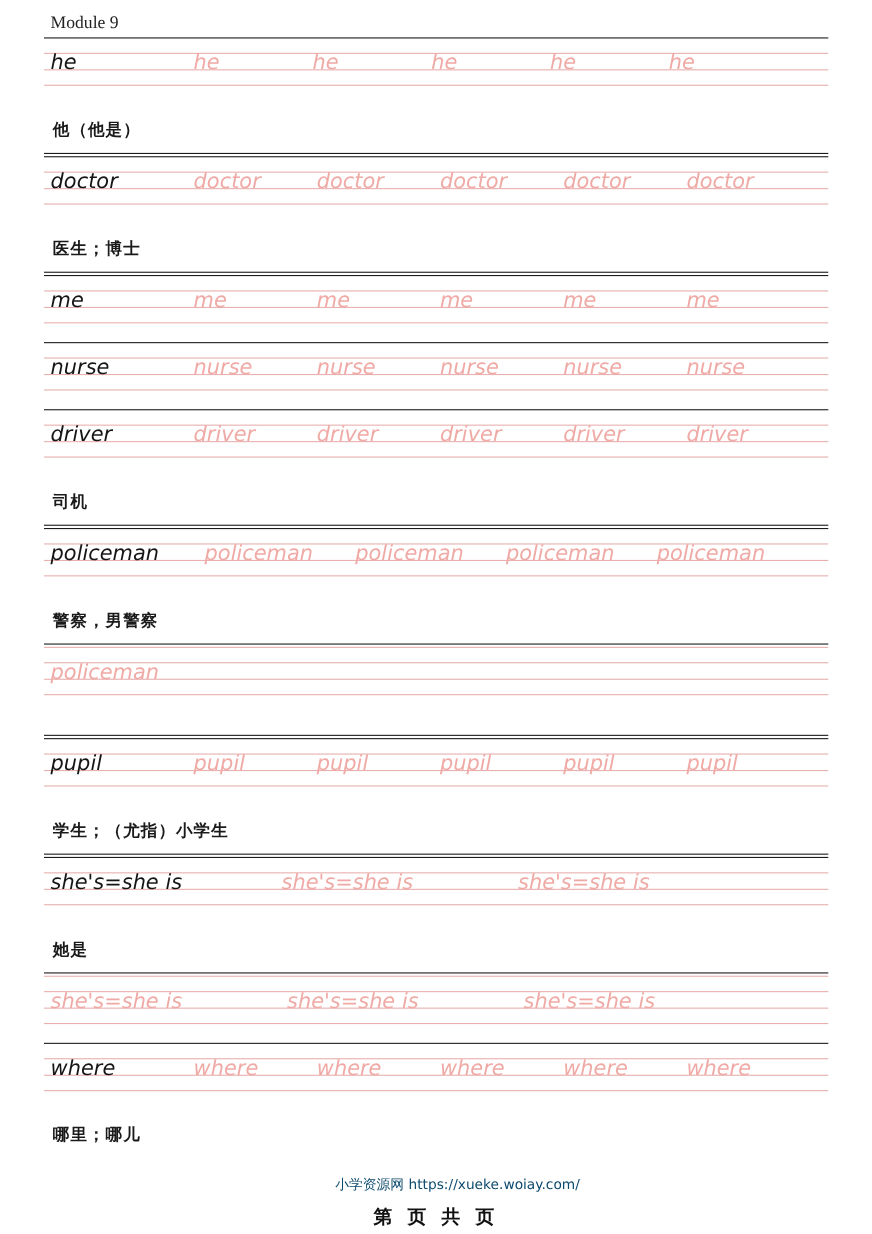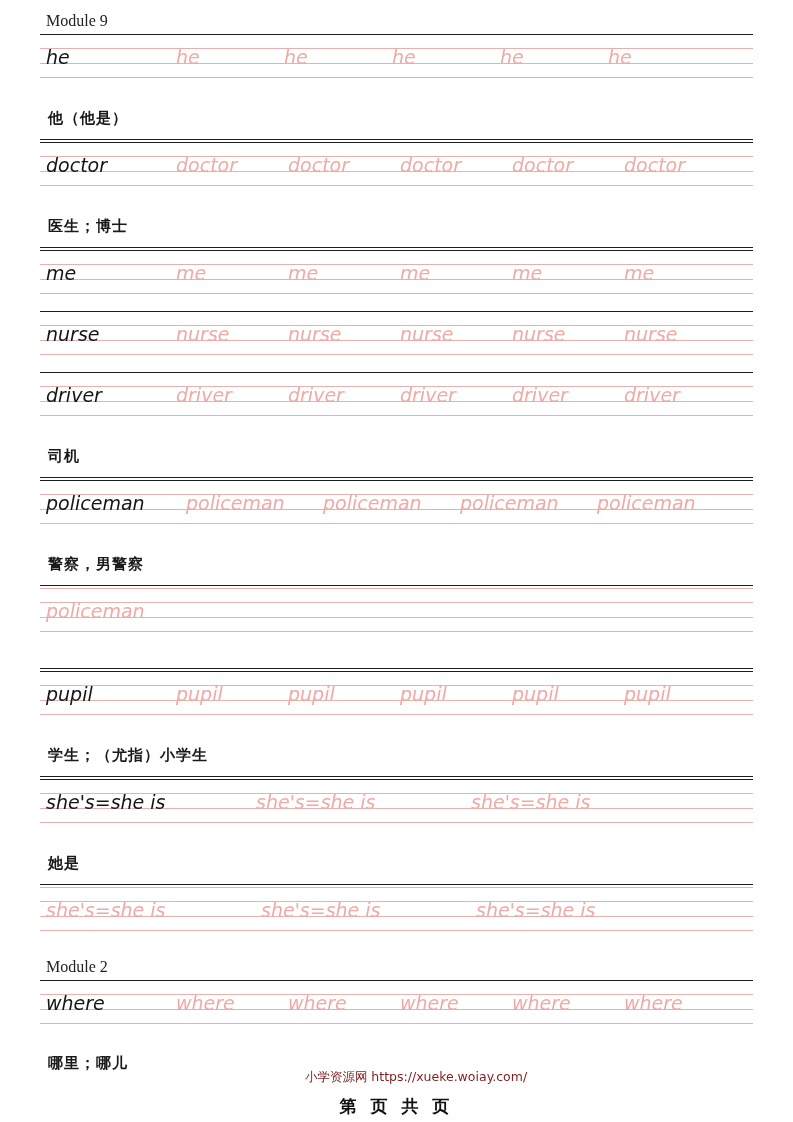--- a/index.html
+++ b/index.html
@@ -114,21 +114,21 @@
   }
 
   .footer-site {
     position: absolute;
     left: 0;
     right: 0;
     bottom: 48px;
     text-align: center;
     font-family: "DejaVu Sans", sans-serif;
     font-size: 12.5px;
-    color: #7f1d1d;
+    color: #0c4a6e;
     padding-left: 39px;
   }
   .footer-page {
     position: absolute;
     left: 0;
     right: 0;
     bottom: 16px;
     text-align: center;
     font-family: "DejaVu Sans", sans-serif;
     font-weight: bold;
@@ -301,21 +301,20 @@
     <div class="line l2"></div>
     <div class="line l3"></div>
     <div class="line l4"></div>
     <div class="words">
       <span class="word ghost" style="width:215px">she's=she is</span>
       <span class="word ghost" style="width:215px">she's=she is</span>
       <span class="word ghost">she's=she is</span>
     </div>
   </div>
 
-  <div class="module-label">Module 2</div>
 
   <div class="staff">
     <div class="line solid-dark l1"></div>
     <div class="line l2"></div>
     <div class="line l3"></div>
     <div class="line l4"></div>
     <div class="words">
       <span class="word first" style="width:130px">where</span>
       <span class="word ghost" style="width:112px">where</span>
       <span class="word ghost" style="width:112px">where</span>

